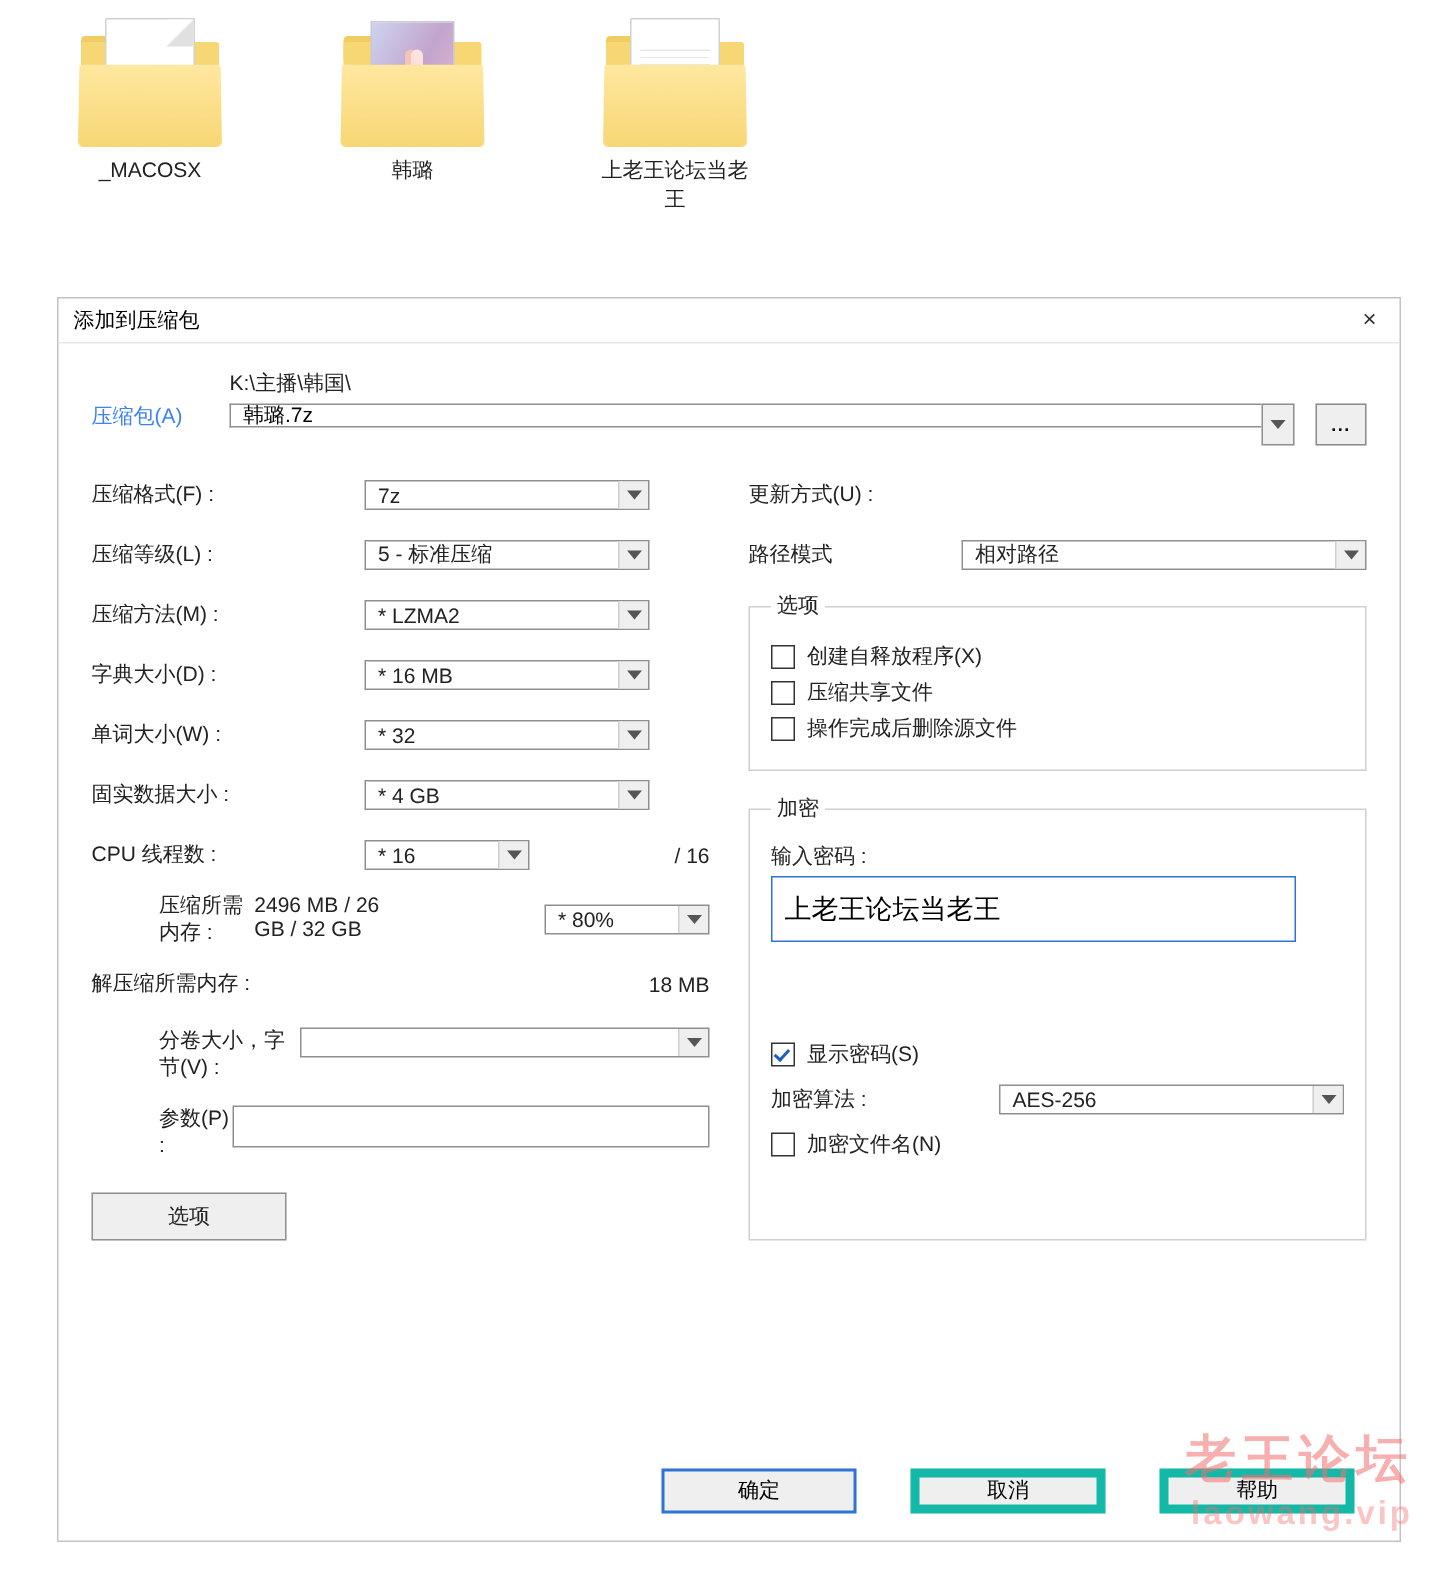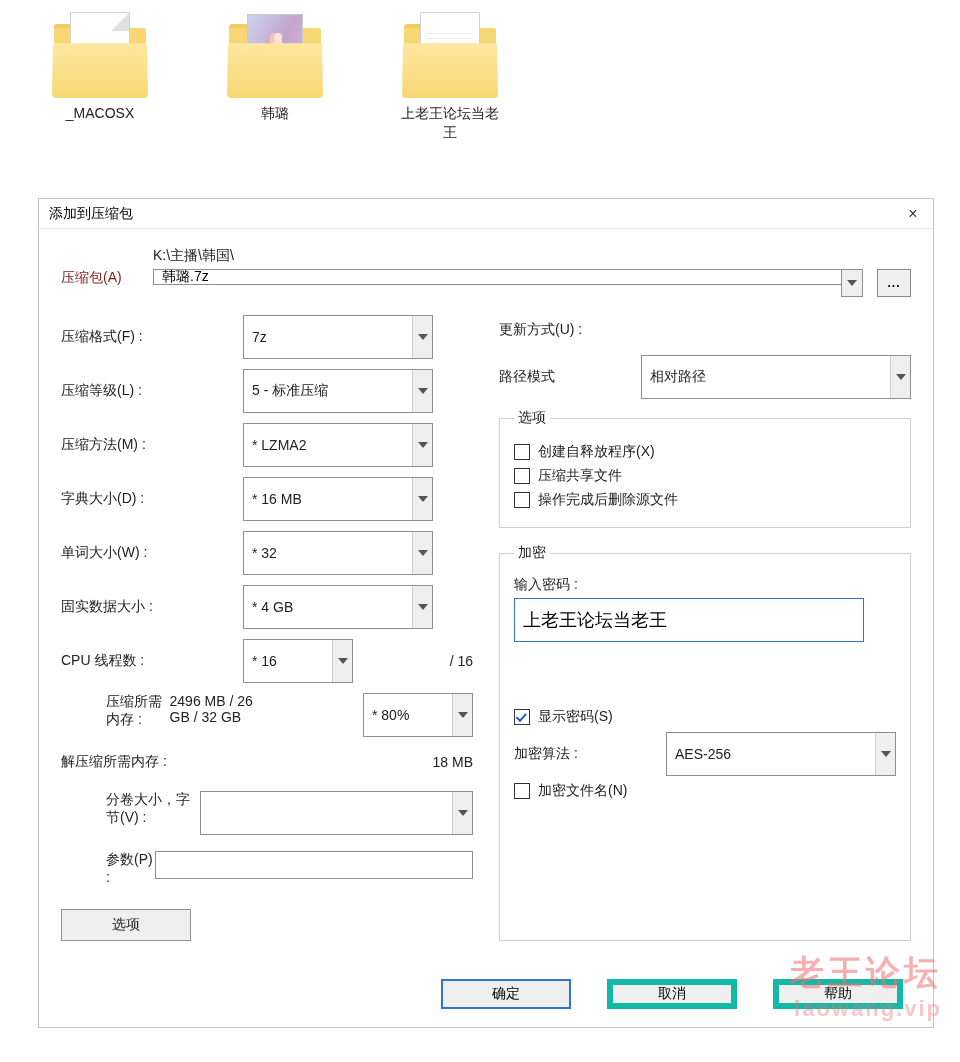--- a/index.html
+++ b/index.html
@@ -19,34 +19,34 @@
   .photo-thumb { position:absolute; left:20px; top:2px; width:56px; height:78px; background: linear-gradient(120deg,#cdd4ef,#c3a4cc,#e3bdd4); border:1px solid #c8c8d6; }
   .photo-thumb::after { content:""; position:absolute; left:26px; top:18px; width:8px; height:52px; background: linear-gradient(#ffe5e0,#f3c5b8); border-radius:4px; box-shadow: -4px 0 0 #f3c5b8; }
 
   
   .dialog { position: absolute; left: 38px; top: 198px; width: 896px; height: 830px; border: 1px solid #c3c3c3; background: #fff; display:flex; flex-direction:column; }
   .titlebar { height: 30px; display: flex; align-items: center; justify-content: space-between; padding: 0 8px 0 10px; font-size: 14px; border-bottom: 1px solid #e7e7e7; }
   .close-btn { width: 24px; height: 20px; display:flex; align-items:center; justify-content:center; font-size:16px; color:#333; }
 
   .body { flex:1; padding: 18px 22px 8px; }
   .archive-row { display:flex; align-items:flex-start; gap:12px; margin-bottom:18px; }
-  .row-label { width:80px; font-size:14px; color:#7f1d1d; padding-top:22px; }
+  .row-label { width:80px; font-size:14px; color:#3b82f6; padding-top:22px; }
   .archive-right { flex:1; }
   .path-label { font-size:14px; color:#222; margin-bottom:4px; }
   .path-line { display:flex; gap:14px; align-items:stretch; }
   .path-combo { flex:1; display:flex; }
   .path-input { flex:1; border:1px solid #8f8f8f; border-right:none; padding:4px 8px; font-size:14px; height:16px; }
   .path-arrow { width:22px; border:1px solid #8f8f8f; background:#efefef; display:flex; align-items:center; justify-content:center; }
   .browse-btn { width:34px; height:28px; border:1px solid #8a8a8a; background:#efefef; display:flex; align-items:center; justify-content:center; font-weight:bold; letter-spacing:1px; font-size:12px; }
 
   .columns { display:flex; gap:26px; }
   .col { flex:1; display:flex; flex-direction:column; gap:10px; font-size:14px; color:#222; }
   .field { display:flex; align-items:center; gap:12px; min-height:30px; }
   .flabel { width:170px; }
-  .combo { position:relative; height:44px; border:1px solid #8f8f8f; background:#fff; display:flex; align-items:center; }
+  .combo { position:relative; height:20px; border:1px solid #8f8f8f; background:#fff; display:flex; align-items:center; }
   .combo-text { flex:1; padding:0 8px; overflow:hidden; white-space:nowrap; }
   .combo-arrow { width:20px; height:100%; background:#efefef; border-left:1px solid #cfcfcf; display:flex; align-items:center; justify-content:center; }
   .chev { width:0;height:0;border-left:5px solid transparent;border-right:5px solid transparent;border-top:6px solid #555; }
   .w-main { width:190px; }
   .w-short { width:110px; }
   .tail-text { margin-left:12px; }
   .col .stacked { display:flex; flex-direction:row; gap:2px;margin-left:45px; }
   .full-combo { width:100%; max-width:408px; }
 
   fieldset { border:1px solid #cfcfcf; padding:10px 14px 12px; margin:0; }

